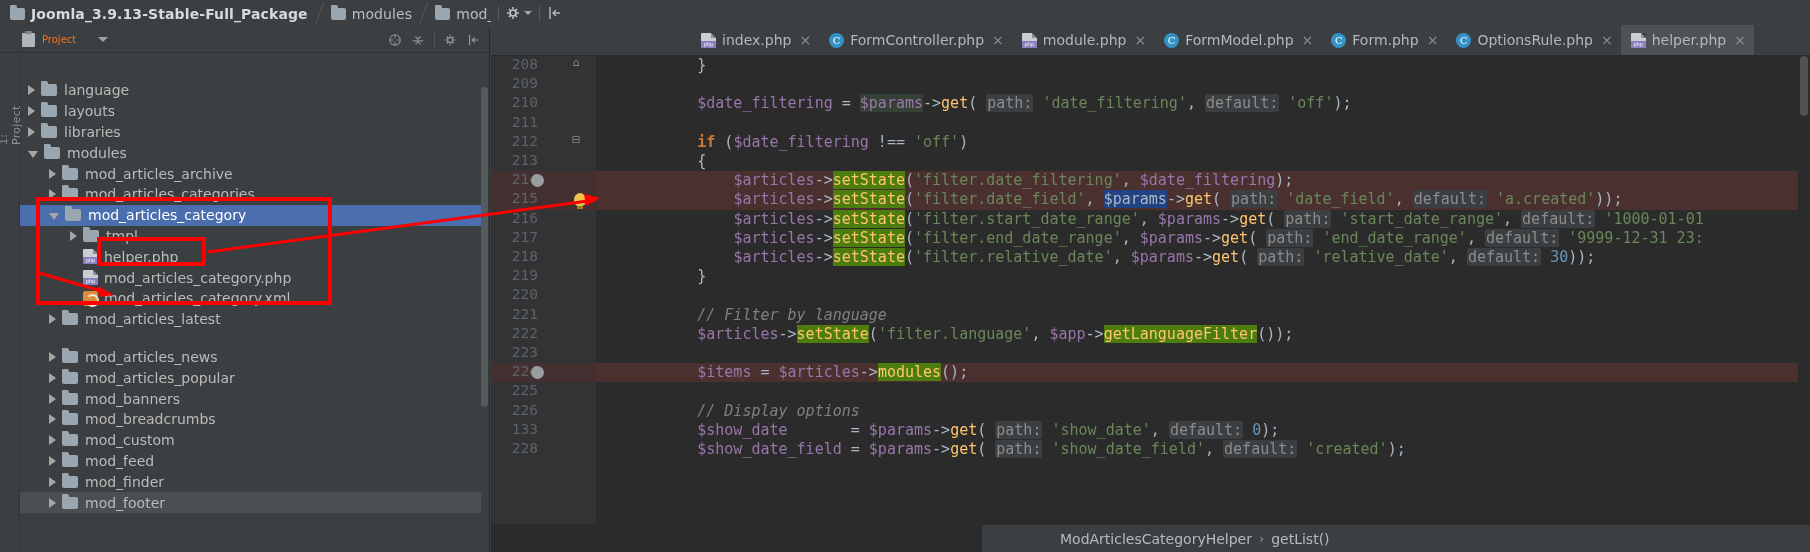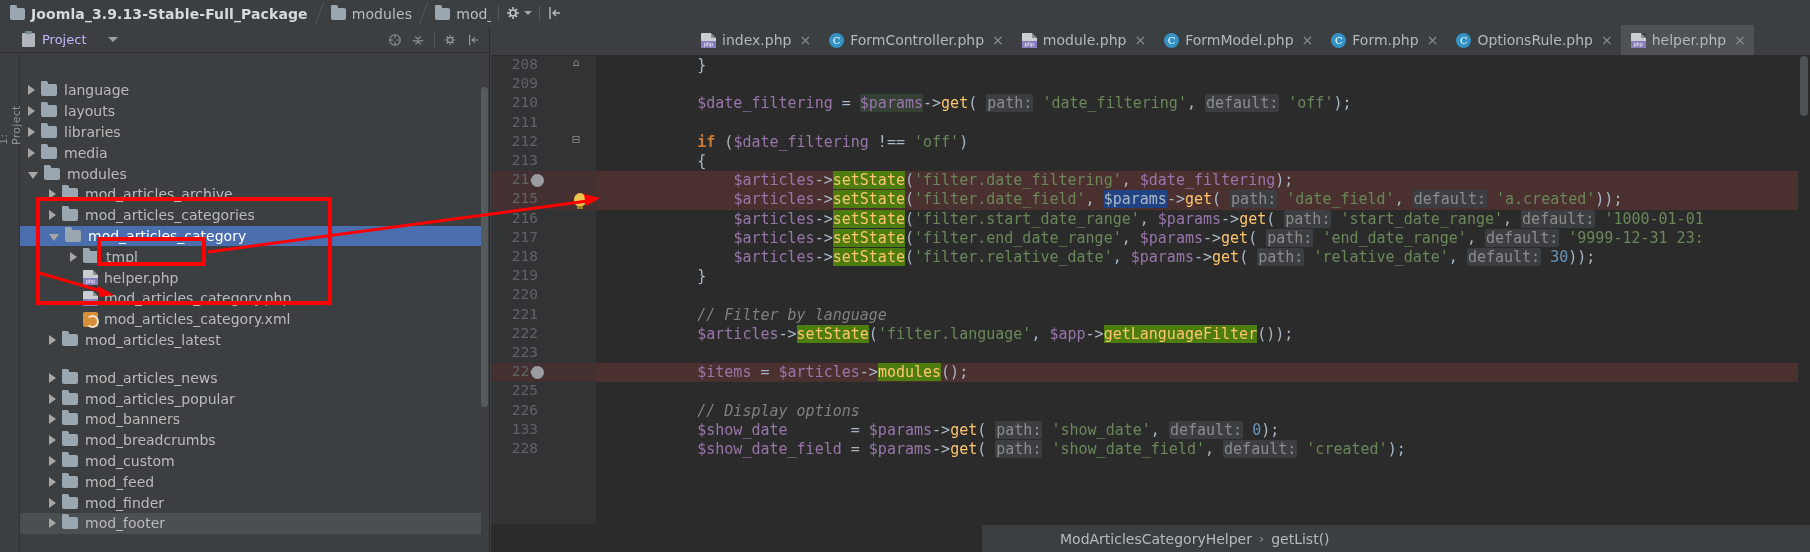--- a/index.html
+++ b/index.html
@@ -46,21 +46,21 @@
     background: #3c3f41; border-bottom: 1px solid #323232; position: relative;
   }
   .panelhead .pj-icon {
     width: 13px; height: 14px; background: #b0b6bb; border-radius: 1px;
     position: relative; margin-right: 7px;
   }
   .panelhead .pj-icon:after{
     content:''; position:absolute; left:3px; top:-2px; width:7px; height:3px;
     background:#7a8890; border-radius:1px;
   }
-  .panelhead .pj-label { font-size: 13px; color: #c4b5fd; }
+  .panelhead .pj-label { font-size: 10px; color: #f97316; }
   .panelhead .caret {
     margin-left: 22px; width:0;height:0;border-left:5px solid transparent;
     border-right:5px solid transparent;border-top:5px solid #9aa0a5;
   }
   .headicons { position: absolute; right: 8px; display: flex; align-items: center; gap: 9px; }
   .hicon { width: 14px; height: 14px; opacity: .8; }
 
   
   .leftstrip {
     position: absolute; left: 0; top: 27px; width: 20px; height: 525px;
@@ -269,25 +269,20 @@
         </div>
         <div class="trow" style="padding-left: 8px; align-items: center;">
           <span class="arrow"></span>
           <span class="folder"></span>
           <span class="tlabel">layouts</span>
         </div>
         <div class="trow" style="padding-left: 8px;">
           <span class="arrow"></span>
           <span class="folder"></span>
           <span class="tlabel">libraries</span>
-        </div>
-        <div class="trow" style="padding-left: 8px;">
-          <span class="arrow"></span>
-          <span class="folder"></span>
-          <span class="tlabel">media</span>
         </div>
         <div class="trow" style="padding-left: 8px;">
           <span class="arrow open"></span>
           <span class="folder"></span>
           <span class="tlabel">modules</span>
         </div>
         <div class="trow" style="padding-left: 29px;">
           <span class="arrow"></span>
           <span class="folder"></span>
           <span class="tlabel">mod_articles_archive</span>

